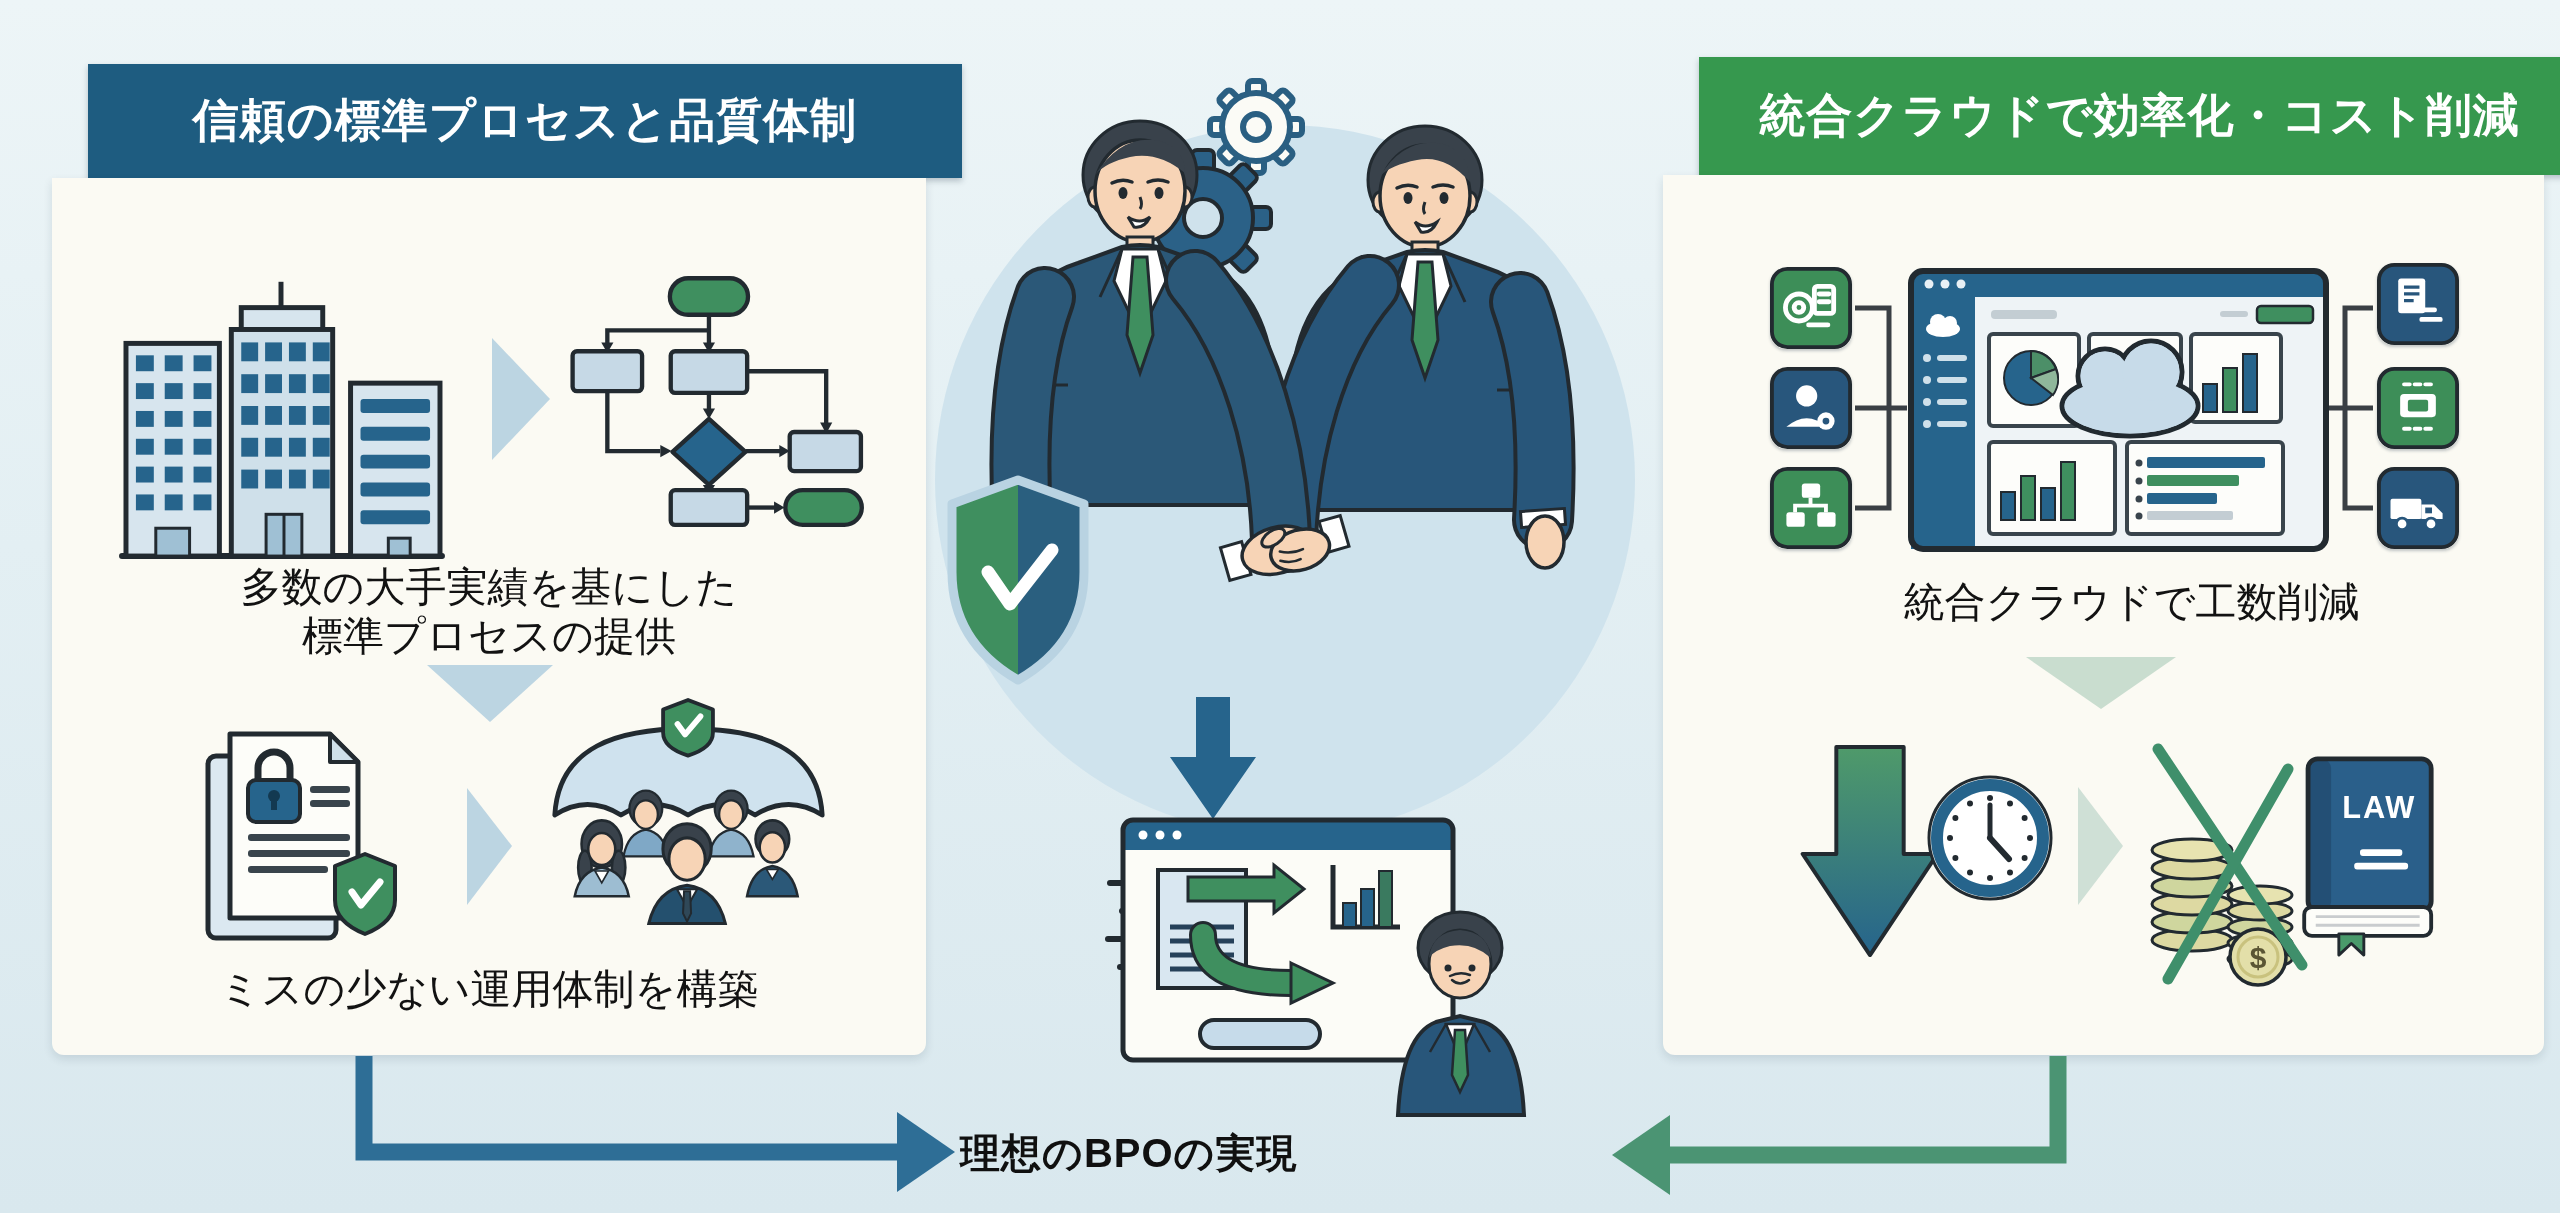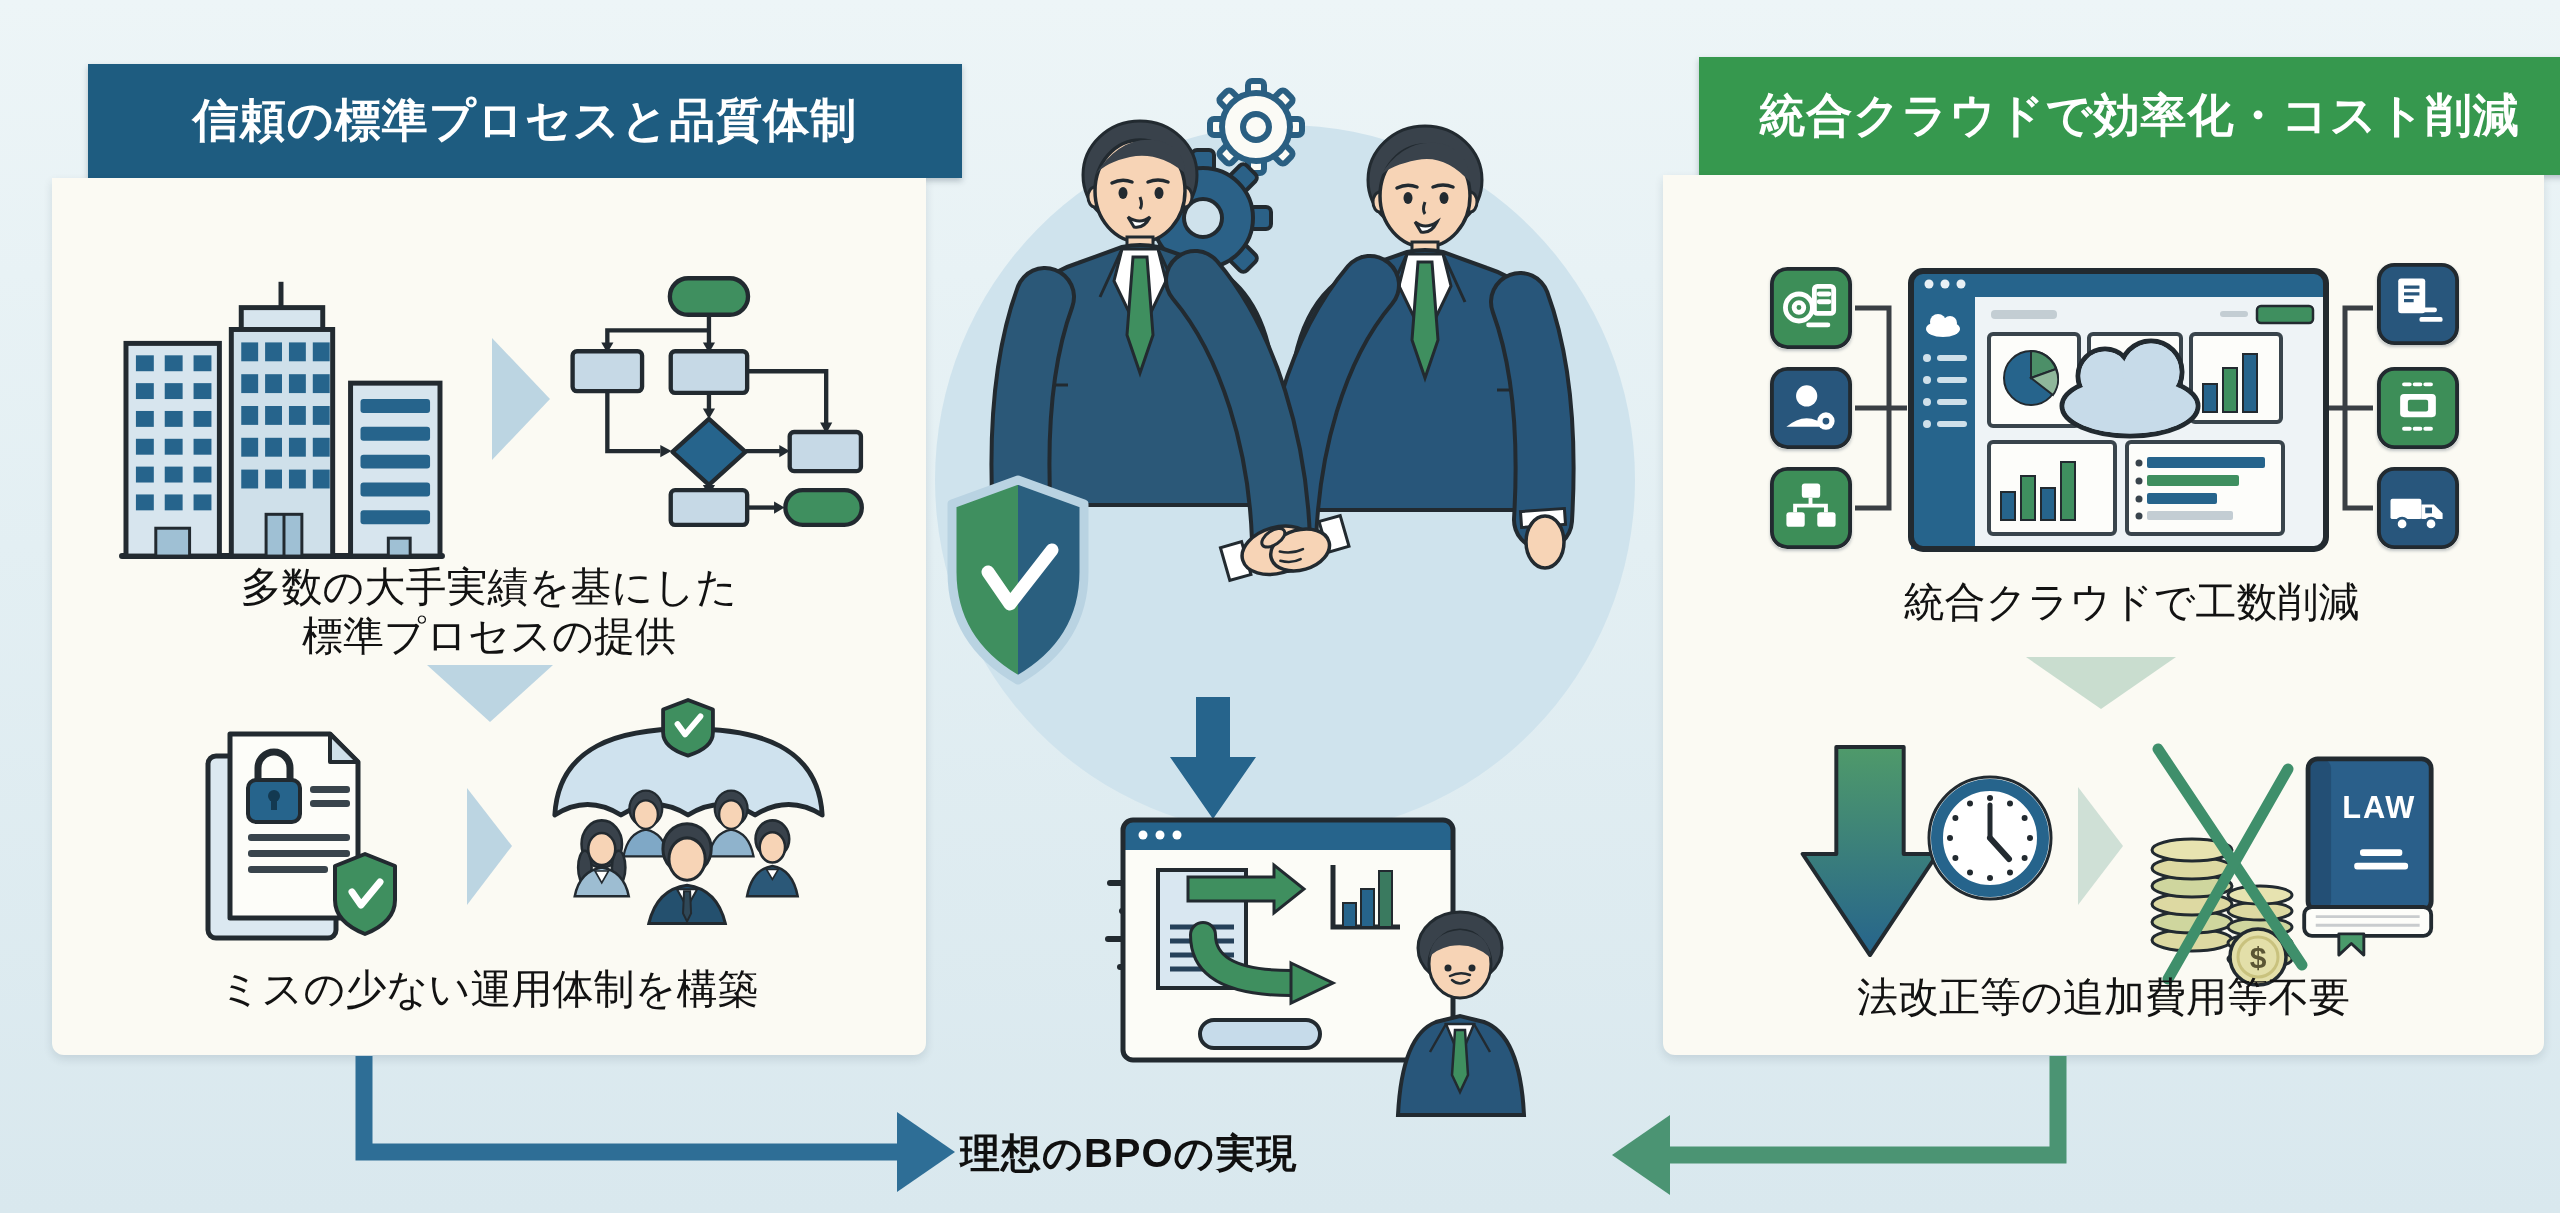--- a/index.html
+++ b/index.html
@@ -421,23 +421,20 @@
       <rect x="8" y="4" width="24" height="158" rx="10" fill="#234f75"></rect>
       <rect x="8" y="4" width="128" height="158" rx="10" fill="none" stroke="#222a30" stroke-width="5"></rect>
       <text x="82" y="66" text-anchor="middle" font-size="32" font-weight="700" letter-spacing="2" fill="#ffffff">LAW</text>
       <rect x="62" y="98" width="44" height="7" rx="3" fill="#ffffff"></rect>
       <rect x="56" y="112" width="56" height="7" rx="3" fill="#ffffff"></rect>
       <rect x="4" y="158" width="132" height="30" rx="8" fill="#fdfdf9" stroke="#222a30" stroke-width="4"></rect>
       <path d="M16,168 h108 M16,177 h108" stroke="#c9ccce" stroke-width="3" fill="none"></path>
       <polygon points="40,186 66,186 66,208 53,196 40,208" fill="#4a9a6b" stroke="#222a30" stroke-width="3" stroke-linejoin="round"></polygon>
     </svg>
 
-    <div class="caption" style="top:798px;">
-      <div>法改正等の追加費用等不要</div>
-    </div>
   </div>
 
   <div class="abs" style="left:935px;top:125px;width:700px;height:710px;border-radius:50%;background:#cfe3ed;"></div>
 
   <svg class="abs" style="left:945px;top:60px;" width="680" height="790" viewBox="0 0 680 790">
 
     <g transform="translate(311,67)" fill="#fbfbf6" stroke="#2a5f82" stroke-width="6">
       <rect x="-8" y="-46" width="16" height="16" rx="4"></rect>
       <rect x="-8" y="-46" width="16" height="16" rx="4" transform="rotate(45)"></rect>
       <rect x="-8" y="-46" width="16" height="16" rx="4" transform="rotate(90)"></rect>

